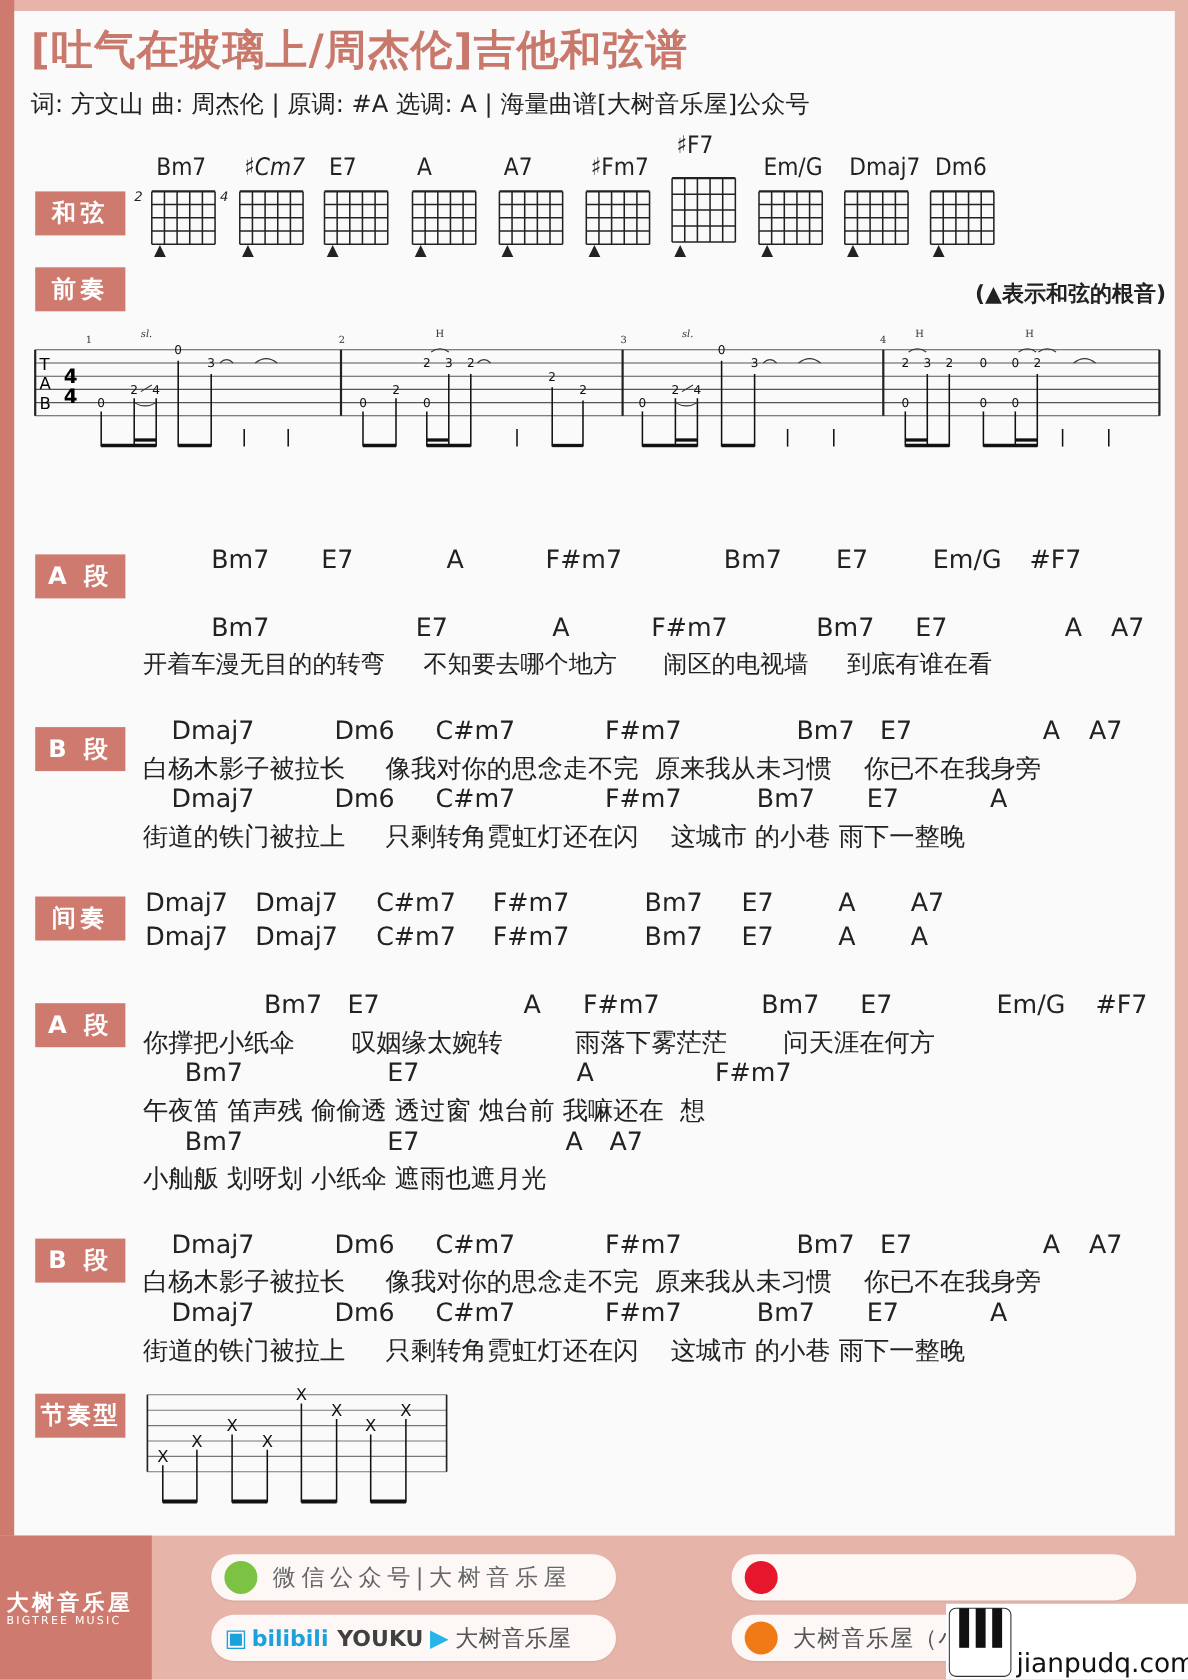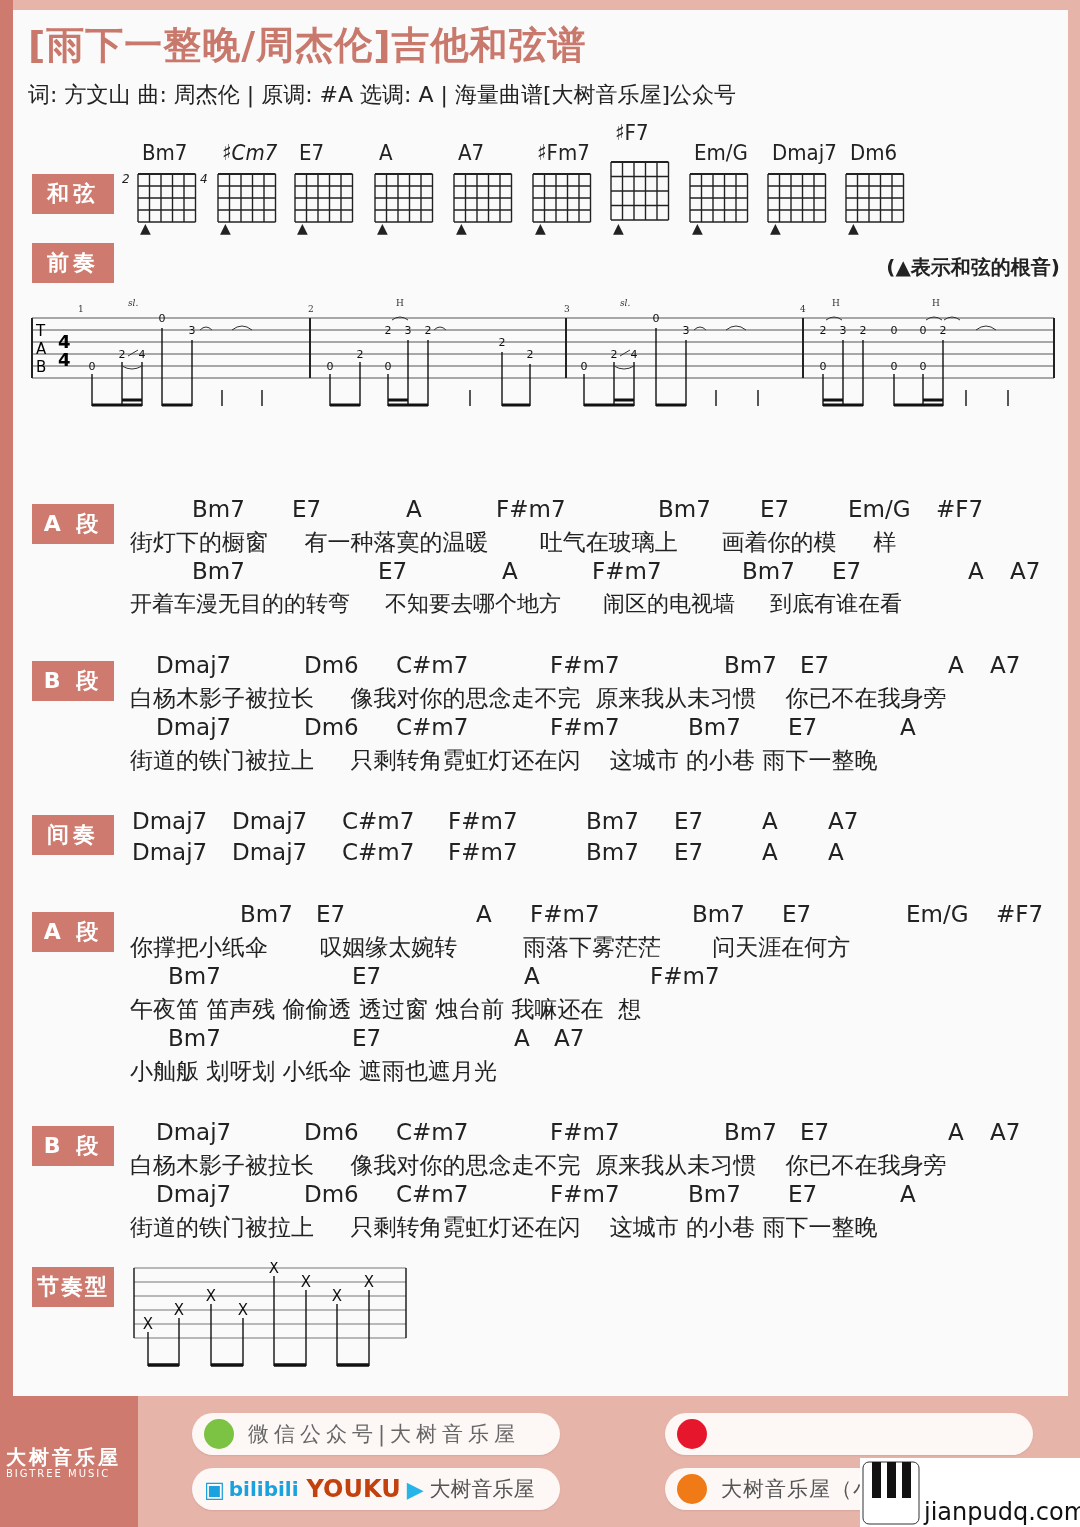--- a/index.html
+++ b/index.html
@@ -22,21 +22,21 @@
   .wm{position:absolute;left:860px;top:1458px;width:220px;height:69px;background:#fff;}
 </style>
 </head>
 <body>
 
 <div class="topbar"></div>
 <div class="leftbar"></div>
 <div class="rightbar"></div>
 <div class="sheet"></div>
 
-<div class="title">[雨下一整晚/周杰伦]吉他和弦谱</div>
+<div class="title">[吐气在玻璃上/周杰伦]吉他和弦谱</div>
 <div class="meta">词: 方文山 曲: 周杰伦 | 原调:  #A  选调:  A | 海量曲谱[大树音乐屋]公众号</div>
 
 <div class="tag" style="top:174px">和弦</div>
 <div class="tag" style="top:243px">前奏</div>
 <div class="tag" style="top:504px">A 段</div>
 <div class="tag" style="top:661px">B 段</div>
 <div class="tag" style="top:815px">间奏</div>
 <div class="tag" style="top:912px">A 段</div>
 <div class="tag" style="top:1126px">B 段</div>
 <div class="tag" style="top:1267px;letter-spacing:2px">节奏型</div>
@@ -326,21 +326,20 @@
 
 <div id="sec-A1" style="position:absolute;left:130px;top:496px;width:930px;height:130px">
     <div class="ch" style="left: 62px; top: 0px;">Bm7</div>
     <div class="ch" style="left: 162px; top: 0px;">E7</div>
     <div class="ch" style="left: 276px; top: 0px;">A</div>
     <div class="ch" style="left: 366px; top: 0px;">F#m7</div>
     <div class="ch" style="left: 528px; top: 0px;">Bm7</div>
     <div class="ch" style="left: 630px; top: 0px;">E7</div>
     <div class="ch" style="left: 718px; top: 0px;">Em/G</div>
     <div class="ch" style="left: 806px; top: 0px;">#F7</div>
-    <div style="position: absolute; left: 0px; top: 31px; font-size: 23px; white-space: pre;">街灯下的橱窗     有一种落寞的温暖       吐气在玻璃上      画着你的模     样</div>
     <div class="ch" style="left: 62px; top: 62px;">Bm7</div>
     <div class="ch" style="left: 248px; top: 62px;">E7</div>
     <div class="ch" style="left: 372px; top: 62px;">A</div>
     <div class="ch" style="left: 462px; top: 62px;">F#m7</div>
     <div class="ch" style="left: 612px; top: 62px;">Bm7</div>
     <div class="ch" style="left: 702px; top: 62px;">E7</div>
     <div class="ch" style="left: 838px; top: 62px;">A</div>
     <div class="ch" style="left: 880px; top: 62px;">A7</div>
     <div style="position: absolute; left: 0px; top: 93px; font-size: 22px; white-space: pre;">开着车漫无目的的转弯     不知要去哪个地方      闹区的电视墙     到底有谁在看</div>
   </div>
@@ -468,21 +467,21 @@
   <div class="brand-en">BIGTREE MUSIC</div>
 </div>
 
 <div class="pill" style="left:192px;top:1413px;width:368px">
   <span class="ico" style="background:#7cc243"></span>
   <span>微信公众号|大树音乐屋</span>
 </div>
 <div class="pill" style="left:192px;top:1468px;width:368px;letter-spacing:0">
   <span style="margin-left:12px;color:#1ba1dd;font-weight:bold;font-size:22px">▣</span>
   <span style="color:#1ba1dd;font-weight:bold;font-size:20px;margin-left:4px">bilibili</span>
-  <span style="color:#c2410c;font-weight:bold;font-size:24px;margin-left:8px">YOUKU</span>
+  <span style="color:#404040;font-weight:bold;font-size:20px;margin-left:8px">YOUKU</span>
   <span style="color:#27b4e8;font-size:22px;margin:0 6px">▶</span>
   <span style="color:#555">大树音乐屋</span>
 </div>
 <div class="pill" style="left:665px;top:1413px;width:368px">
   <span class="ico" style="background:#e6162d"></span>
 </div>
 <div class="pill" style="left:665px;top:1468px;width:368px;letter-spacing:1px">
   <span class="ico" style="background:#f07a16"></span>
   <span style="color:#555">大树音乐屋（小</span>
 </div>

